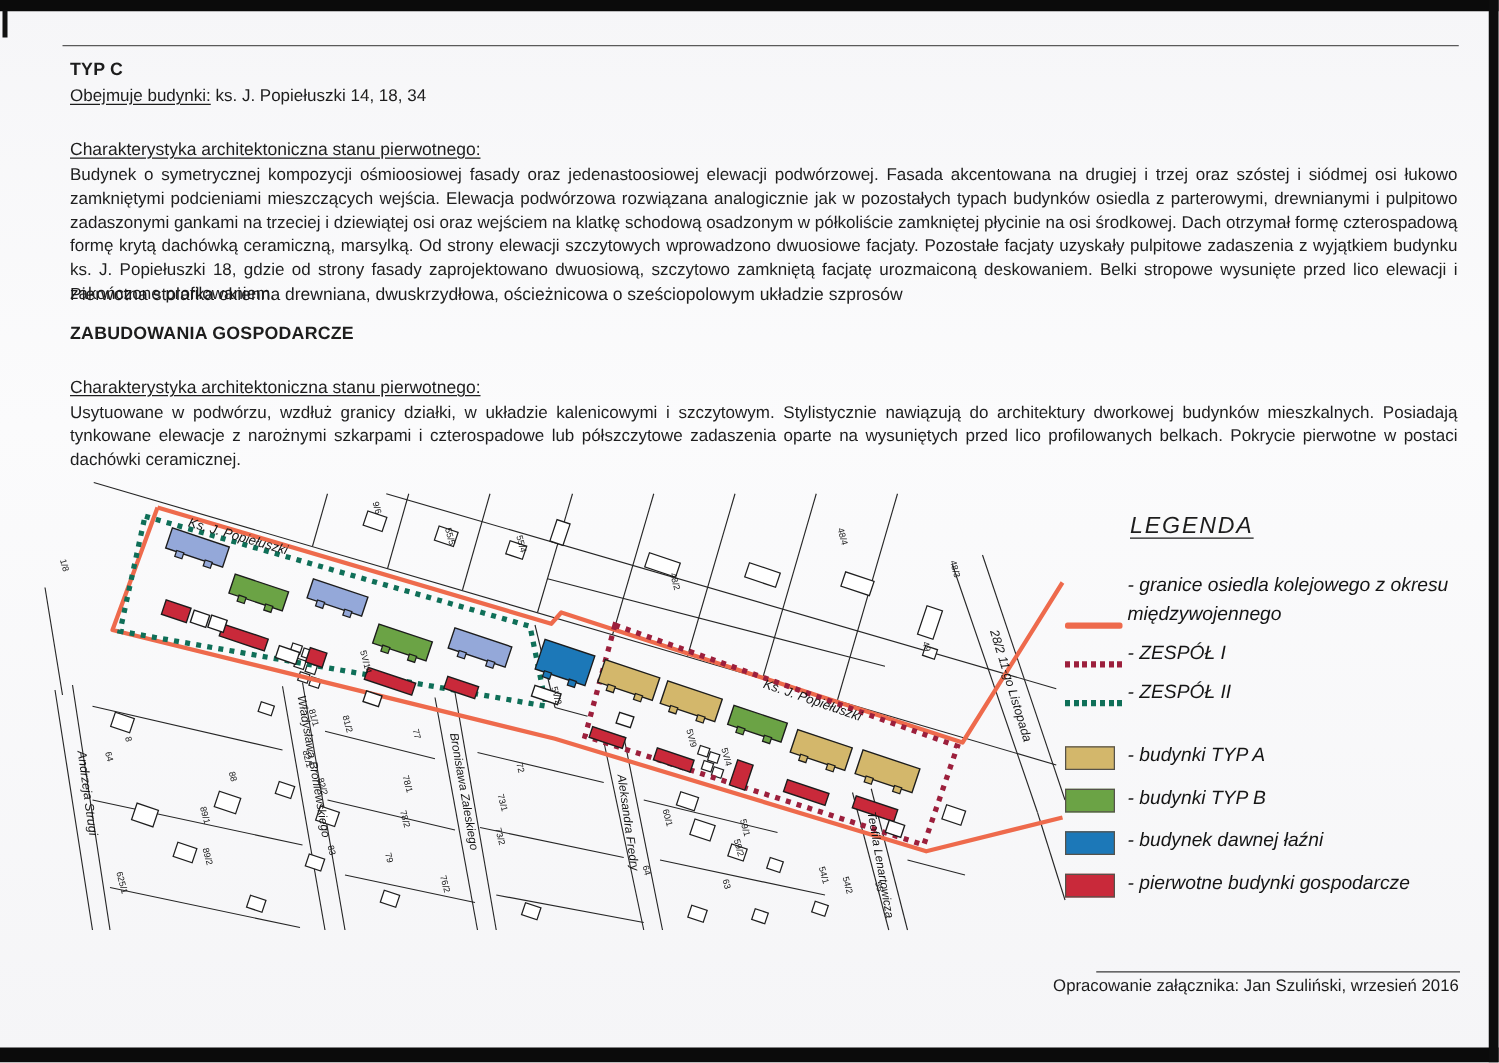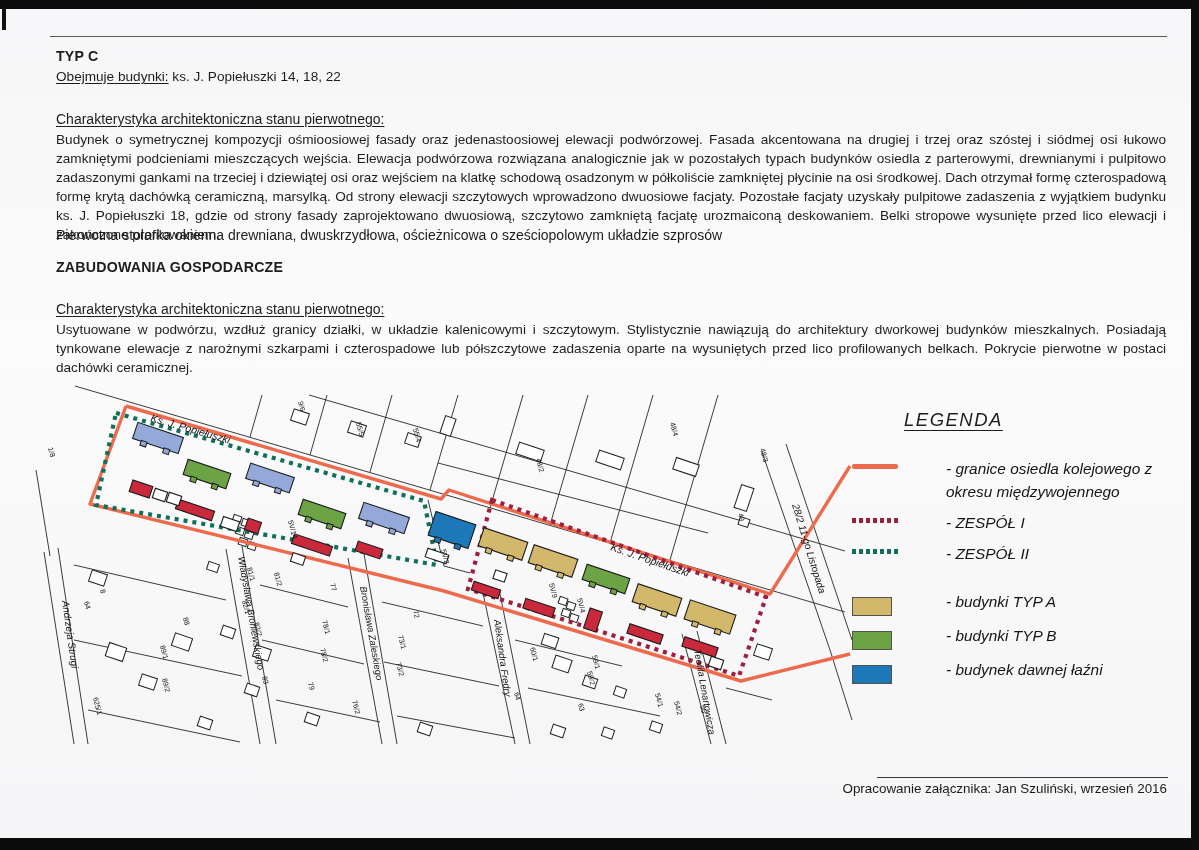--- a/index.html
+++ b/index.html
@@ -16,21 +16,21 @@
   .h-under{position:absolute;left:56px;font-size:14px;text-decoration:underline;text-underline-offset:2px;}
   .line-mixed{position:absolute;left:56px;font-size:13.6px;}
   .line-mixed .u{text-decoration:underline;text-underline-offset:2px;}
   .para{position:absolute;left:56px;width:1110px;font-size:13.6px;line-height:19px;text-align:justify;color:#1e1e1e;}
   .para-last{position:absolute;left:56px;width:1110px;font-size:14px;line-height:19px;}
 
   .footer-credit{position:absolute;right:32px;top:781px;font-size:13.4px;color:#1b1b1b;}
 
   .legend{position:absolute;left:852px;top:409px;width:330px;}
   .legend-title{font-style:italic;font-size:18.5px;letter-spacing:1.5px;text-decoration:underline;text-underline-offset:4px;margin:0 0 26px 52px;}
-  .legend-item{display:flex;align-items:flex-start;margin-bottom:8px;gap:44px;}
+  .legend-item{display:flex;align-items:flex-end;margin-bottom:8px;}
   .legend-item .sw{flex:0 0 50px;margin-top:7px;}
   .sw-line{width:46px;height:5px;border-radius:2px;}
   .sw-dots{width:48px;height:5px;}
   .sw-rect{width:38px;height:17px;margin-top:0 !important;}
   .legend-item .lbl{font-style:italic;font-size:15.4px;line-height:23px;color:#151515;max-width:268px;}
   .legend-gap{height:17px;}
 
   svg text{font-family:"Liberation Sans",sans-serif;}
 </style>
 </head>
@@ -38,21 +38,21 @@
 
 <div class="page">
   <div class="bar-top"></div>
   <div class="bar-bottom"></div>
   <div class="bar-right"></div>
   <div class="corner-mark"></div>
   <div class="rule-top"></div>
 
   <div class="h-bold" style="top:48px">TYP C</div>
   <div class="line-mixed" style="top:69px">
-    <span class="u">Obejmuje budynki:</span><span> ks. J. Popiełuszki 14, 18, 22</span>
+    <span class="u">Obejmuje budynki:</span><span> ks. J. Popiełuszki 14, 18, 34</span>
   </div>
 
   <div class="h-under" style="top:111px">Charakterystyka architektoniczna stanu pierwotnego:</div>
   <div class="para" style="top:130px">Budynek o symetrycznej kompozycji ośmioosiowej fasady oraz jedenastoosiowej elewacji podwórzowej. Fasada akcentowana na drugiej i trzej oraz szóstej i siódmej osi łukowo zamkniętymi podcieniami mieszczących wejścia. Elewacja podwórzowa rozwiązana analogicznie jak w pozostałych typach budynków osiedla z parterowymi, drewnianymi i pulpitowo zadaszonymi gankami na trzeciej i dziewiątej osi oraz wejściem na klatkę schodową osadzonym w półkoliście zamkniętej płycinie na osi środkowej. Dach otrzymał formę czterospadową formę krytą dachówką ceramiczną, marsylką. Od strony elewacji szczytowych wprowadzono dwuosiowe facjaty. Pozostałe facjaty uzyskały pulpitowe zadaszenia z wyjątkiem budynku ks. J. Popiełuszki 18, gdzie od strony fasady zaprojektowano dwuosiową, szczytowo zamkniętą facjatę urozmaiconą deskowaniem. Belki stropowe wysunięte przed lico elewacji i zakończone profilowaniem.</div>
   <div class="para-last" style="top:226px">Pierwotna stolarka okienna drewniana, dwuskrzydłowa, ościeżnicowa o sześciopolowym układzie szprosów</div>
 
   <div class="h-bold" style="top:259px">ZABUDOWANIA GOSPODARCZE</div>
   <div class="h-under" style="top:301px">Charakterystyka architektoniczna stanu pierwotnego:</div>
   <div class="para" style="top:320px">Usytuowane w podwórzu, wzdłuż granicy działki, w układzie kalenicowymi i szczytowym. Stylistycznie nawiązują do architektury dworkowej budynków mieszkalnych. Posiadają tynkowane elewacje z narożnymi szkarpami i czterospadowe lub półszczytowe zadaszenia oparte na wysuniętych przed lico profilowanych belkach. Pokrycie pierwotne w postaci dachówki ceramicznej.</div>
 
@@ -326,18 +326,24 @@
             <div class="sw-rect" style="background: rgb(107, 163, 69); border: 1px solid rgb(85, 82, 74);"></div>
           </div>
           <div class="lbl">- budynki TYP B</div>
         </div>
         <div class="legend-item">
           <div class="sw">
             <div class="sw-rect" style="background: rgb(28, 120, 184); border: 1px solid rgb(85, 82, 74);"></div>
           </div>
           <div class="lbl">- budynek dawnej łaźni</div>
         </div>
+        <div class="legend-item">
+          <div class="sw">
+            <div class="sw-rect" style="background: rgb(201, 41, 58); border: 1px solid rgb(85, 82, 74);"></div>
+          </div>
+          <div class="lbl">- pierwotne budynki gospodarcze</div>
+        </div>
       </div>
   </div>
 
   <div class="rule-footer"></div>
   <div class="footer-credit">Opracowanie załącznika: Jan Szuliński, wrzesień 2016</div>
 </div>
 
 </body></html>

